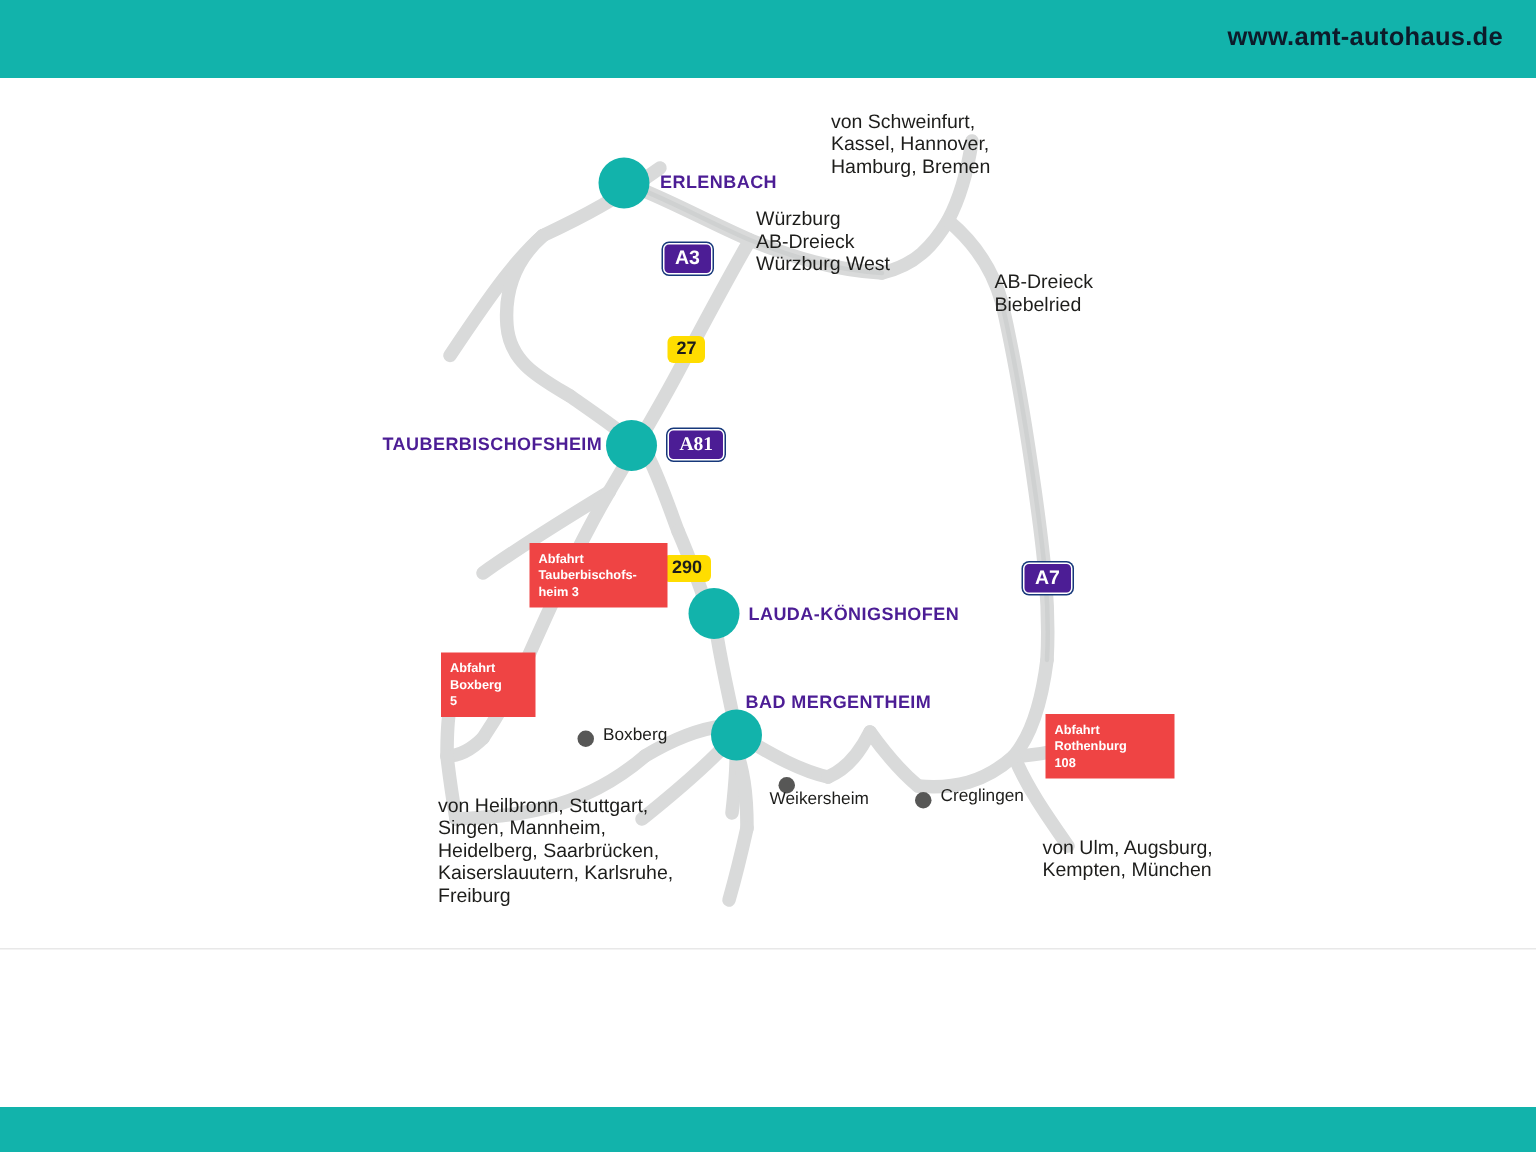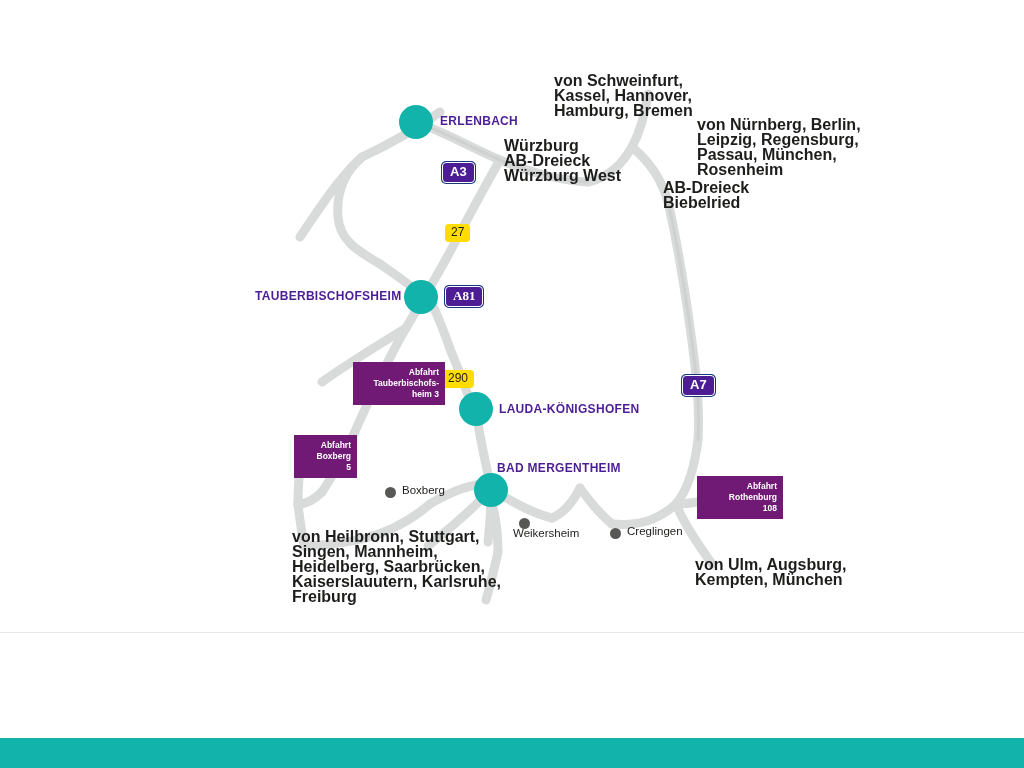--- a/index.html
+++ b/index.html
@@ -52,25 +52,24 @@
   .mapsvg {
     position: absolute;
     left: 0; top: 0;
     width: 1024px;
     height: 580px;
   }
 
   
   .lbl {
     position: absolute;
-    font-size: 16px;
+    font-size: 13px;
     color: #1d1d1b;
     line-height: 15px;
     white-space: pre-line;
-    font-weight: bold;
   }
   .lbl-city {
     position: absolute;
     font-size: 12px;
     font-weight: bold;
     color: #4c1d95;
     letter-spacing: 0.3px;
     white-space: nowrap;
   }
   .lbl-town {
@@ -91,32 +90,32 @@
     padding: 2px 7px 3px 7px;
     border: 1.5px solid #ffffff;
     box-shadow: 0 0 0 1px #16387a;
     line-height: 14px;
   }
   .shield-yellow {
     position: absolute;
     background: #ffdd00;
     color: #1d1d1b;
     font-size: 12px;
-    font-weight: normal;
+    font-weight: bold;
     border-radius: 4px;
     padding: 2px 6px 3px 6px;
     line-height: 13px;
   }
   .exit-box {
     position: absolute;
-    background: #701a75;
+    background: #ef4444;
     color: #ffffff;
     font-size: 8.5px;
     font-weight: bold;
-    text-align: right;
+    text-align: left;
     line-height: 11px;
     padding: 5px 6px;
     white-space: pre-line;
   }
 
   
   .dot-big {
     position: absolute;
     width: 34px; height: 34px;
     border-radius: 50%;
@@ -146,20 +145,23 @@
     width: 1024px;
     height: 30px;
     background: #12b3ab;
   }
 </style>
 </head>
 <body>
 
 <div id="page">
 
+  <div class="topbar">
+    <div class="url">www.amt-autohaus.de</div>
+  </div>
 
   <div class="maparea">
 
     <svg class="mapsvg" viewBox="0 0 1024 580">
 
       <g fill="none" stroke="#d9dada" stroke-width="9" stroke-linecap="round" stroke-linejoin="round">
 
         <path d="M300,185 C330,140 345,120 362,105"></path>
         <path d="M362,105 C345,120 336,140 338,165 C340,190 360,200 380,212"></path>
         <path d="M380,212 C400,226 418,238 432,252"></path>
@@ -208,24 +210,20 @@
 
       <g fill="none" stroke="#cfd1d1" stroke-width="3" stroke-linecap="round">
         <path d="M416,70 C440,78 470,95 500,108 C530,120 556,128 588,130"></path>
         <path d="M668,150 C676,185 684,232 690,275 C696,318 700,352 698,388"></path>
       </g>
     </svg>
 
     <div class="lbl" style="left:554px; top:21px;">von Schweinfurt,
 Kassel, Hannover,
 Hamburg, Bremen</div>
-    <div class="lbl" style="left:697px; top:65px;">von Nürnberg, Berlin,
-Leipzig, Regensburg,
-Passau, München,
-Rosenheim</div>
     <div class="lbl" style="left:504px; top:86px;">Würzburg
 AB-Dreieck
 Würzburg West</div>
     <div class="lbl" style="left:663px; top:128px;">AB-Dreieck
 Biebelried</div>
     <div class="lbl" style="left:292px; top:477px;">von Heilbronn, Stuttgart,
 Singen, Mannheim,
 Heidelberg, Saarbrücken,
 Kaiserslauutern, Karlsruhe,
 Freiburg</div>

